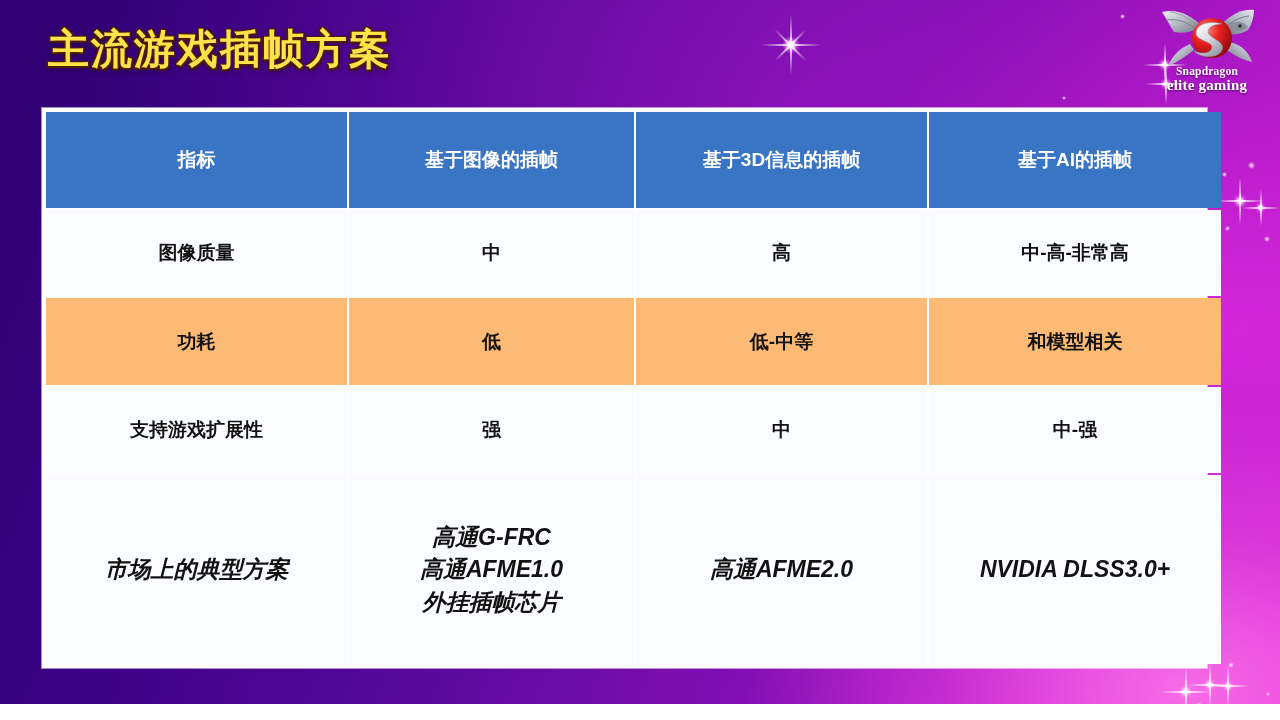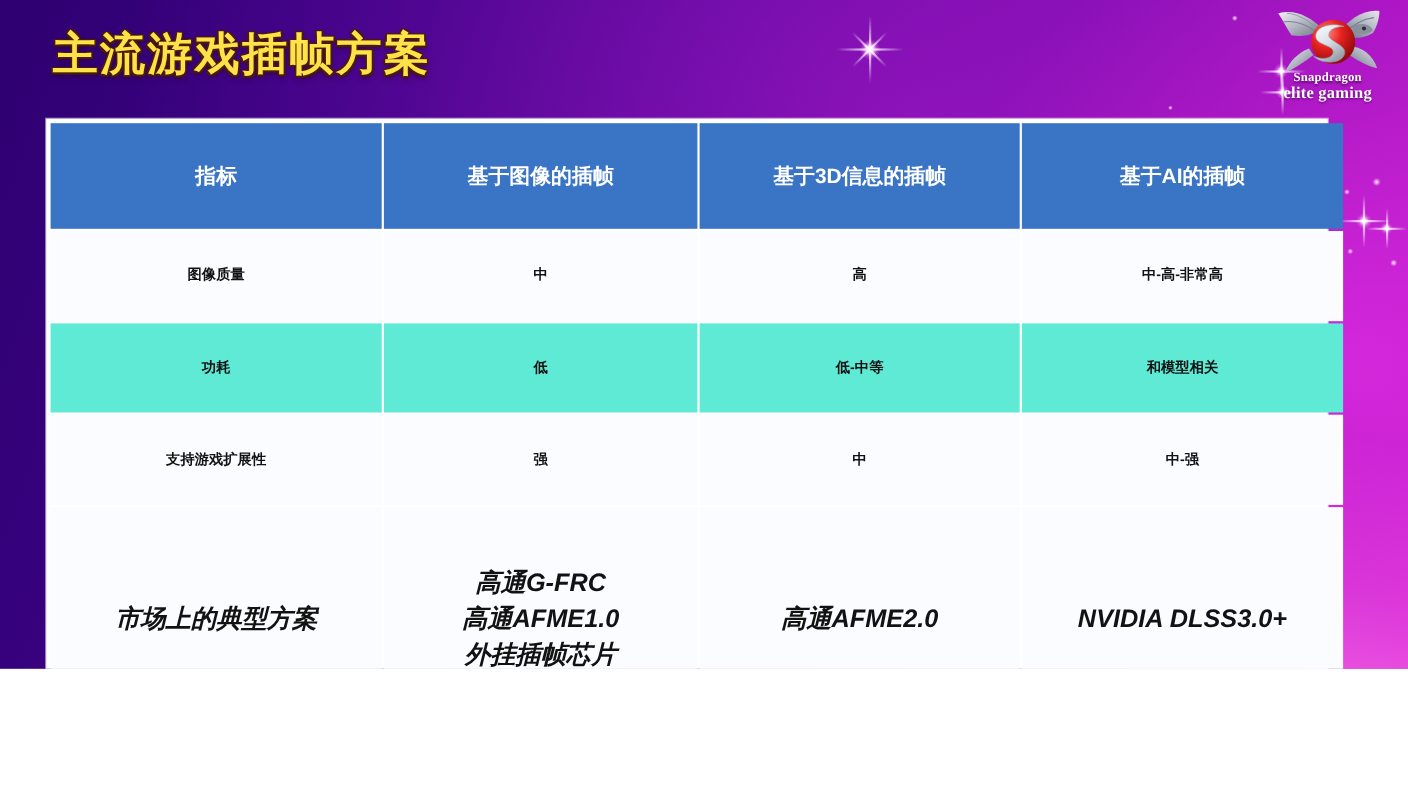--- a/index.html
+++ b/index.html
@@ -5,21 +5,21 @@
   html, body {
     margin: 0; padding: 0;
     width: 1280px; height: 720px;
     overflow: hidden;
     font-family: "Liberation Sans", "DejaVu Sans", sans-serif;
   }
 
   #slide {
     position: relative;
     width: 1280px;
-    height: 608px;
+    height: 704px;
     background:
       radial-gradient(ellipse 620px 420px at 1180px 690px, rgba(255,120,235,0.85) 0%, rgba(255,90,230,0.35) 38%, rgba(255,90,230,0) 70%),
       radial-gradient(ellipse 560px 560px at 1240px 330px, rgba(214,40,220,0.95) 0%, rgba(190,30,205,0.45) 45%, rgba(190,30,205,0) 75%),
       radial-gradient(ellipse 900px 780px at 830px 120px, rgba(150,20,190,0.75) 0%, rgba(120,12,170,0.30) 50%, rgba(120,12,170,0) 80%),
       linear-gradient(110deg, #2e0070 0%, #3b0284 22%, #5a0a9e 45%, #8a10b8 68%, #bb17cc 84%, #d92ad8 100%);
     overflow: hidden;
   }
 
   
   .spark {
@@ -110,23 +110,23 @@
     color: #121212;
     font-weight: bold;
     padding: 19px 4px;
   }
   thead th {
     background: #3a74c4;
     color: #ffffff;
     font-size: 19px;
     height: 58px;
   }
-  tbody td { font-size: 13px; line-height: 1.28; }
+  tbody td { font-size: 19px; line-height: 1.28; }
   tbody tr.odd  td { background: #fafcff; }
-  tbody tr.even td { background: #5eead4; }
+  tbody tr.even td { background: #fdba74; }
   tbody tr.multiline td { font-size: 23px; line-height: 1.42; font-style: italic; }
 
   col.c0 { width: 301px; }
   col.c1 { width: 285px; }
   col.c2 { width: 291px; }
   col.c3 { width: 292px; }
 </style>
 </head>
 <body>
 

